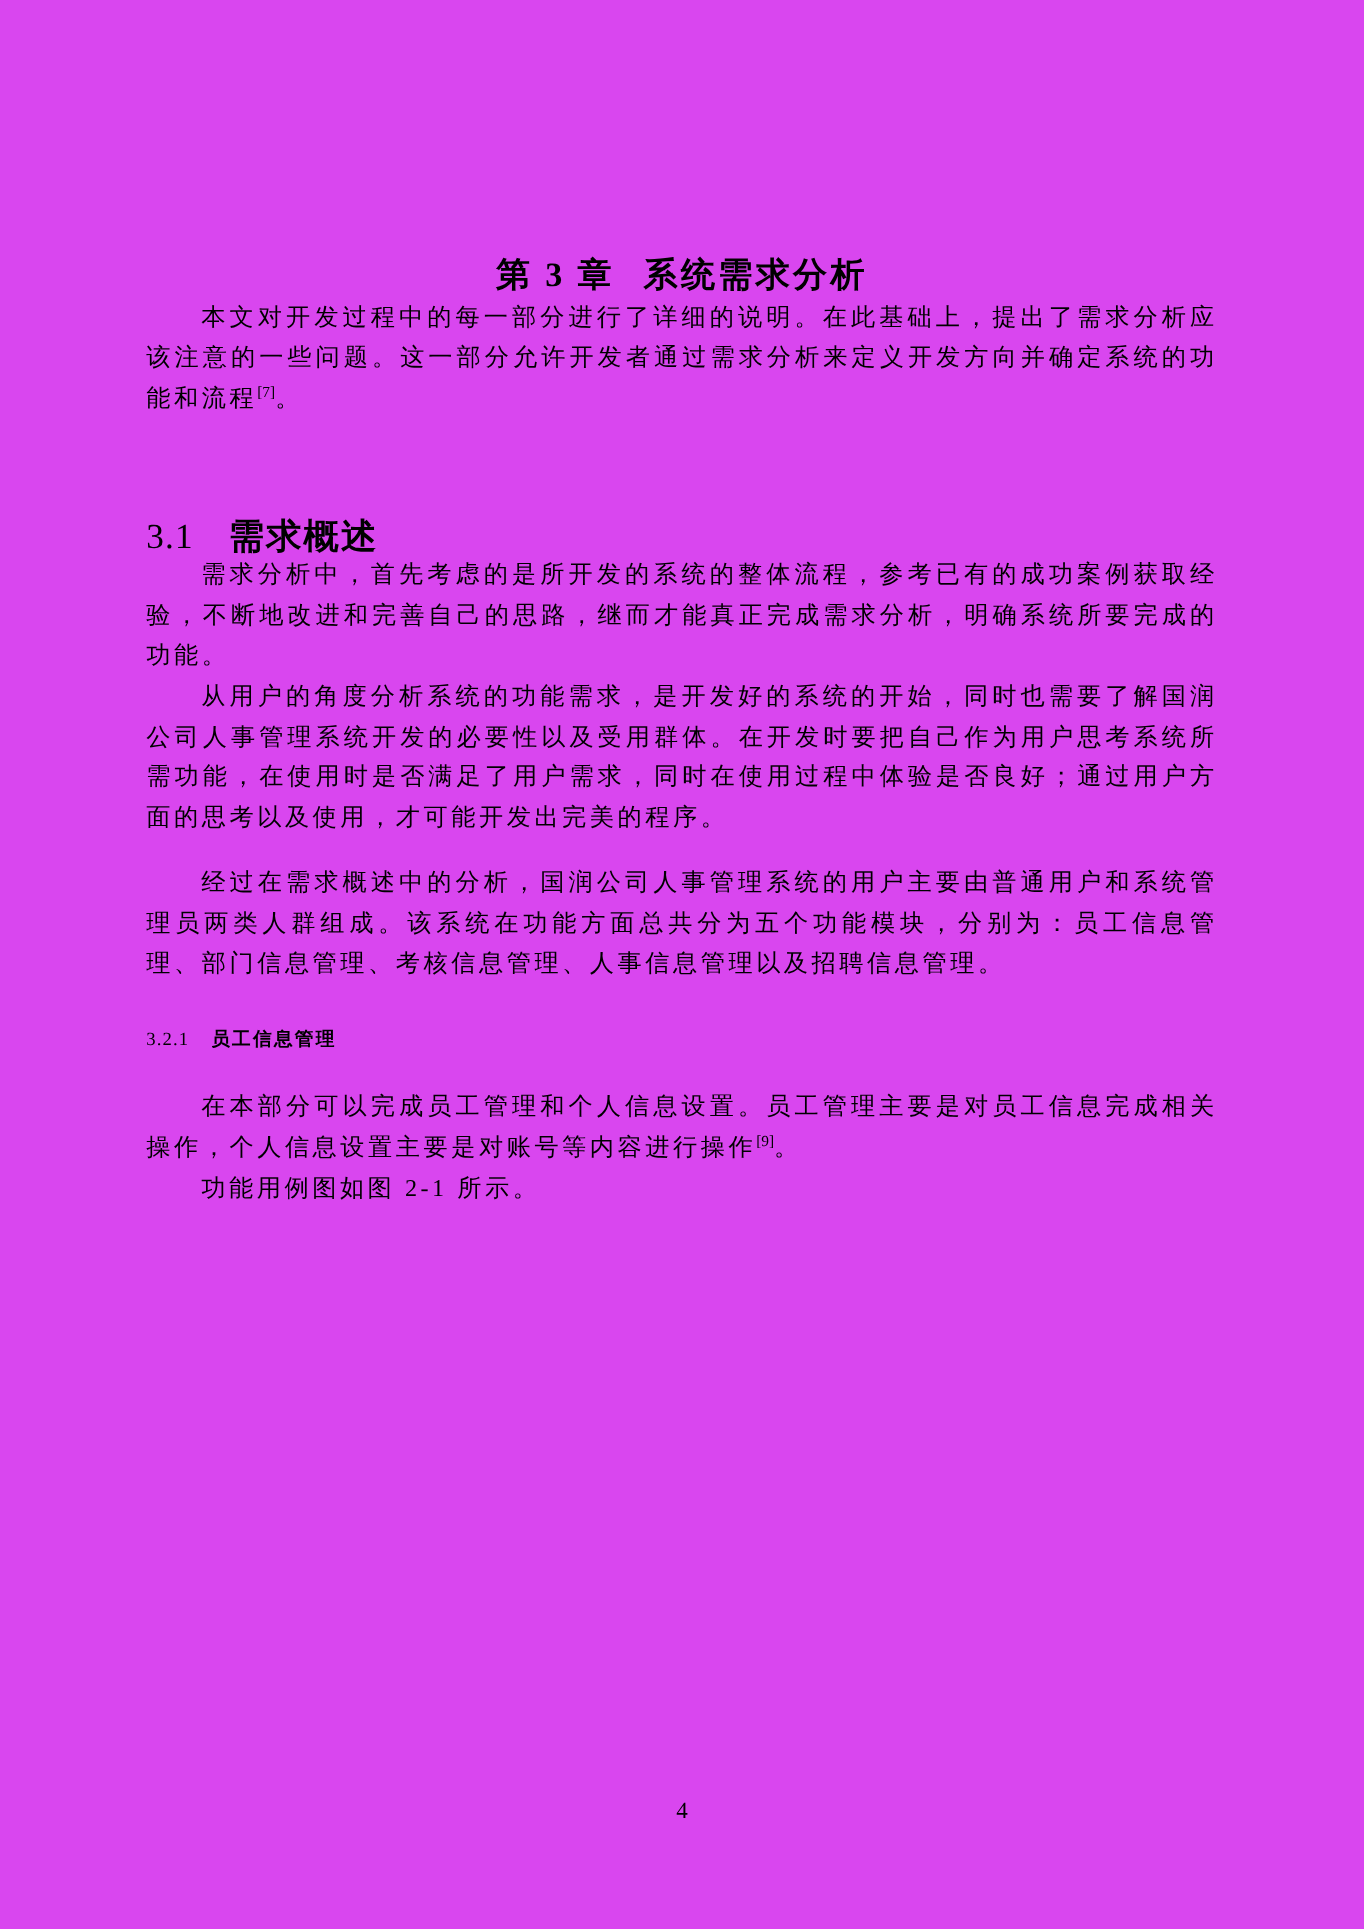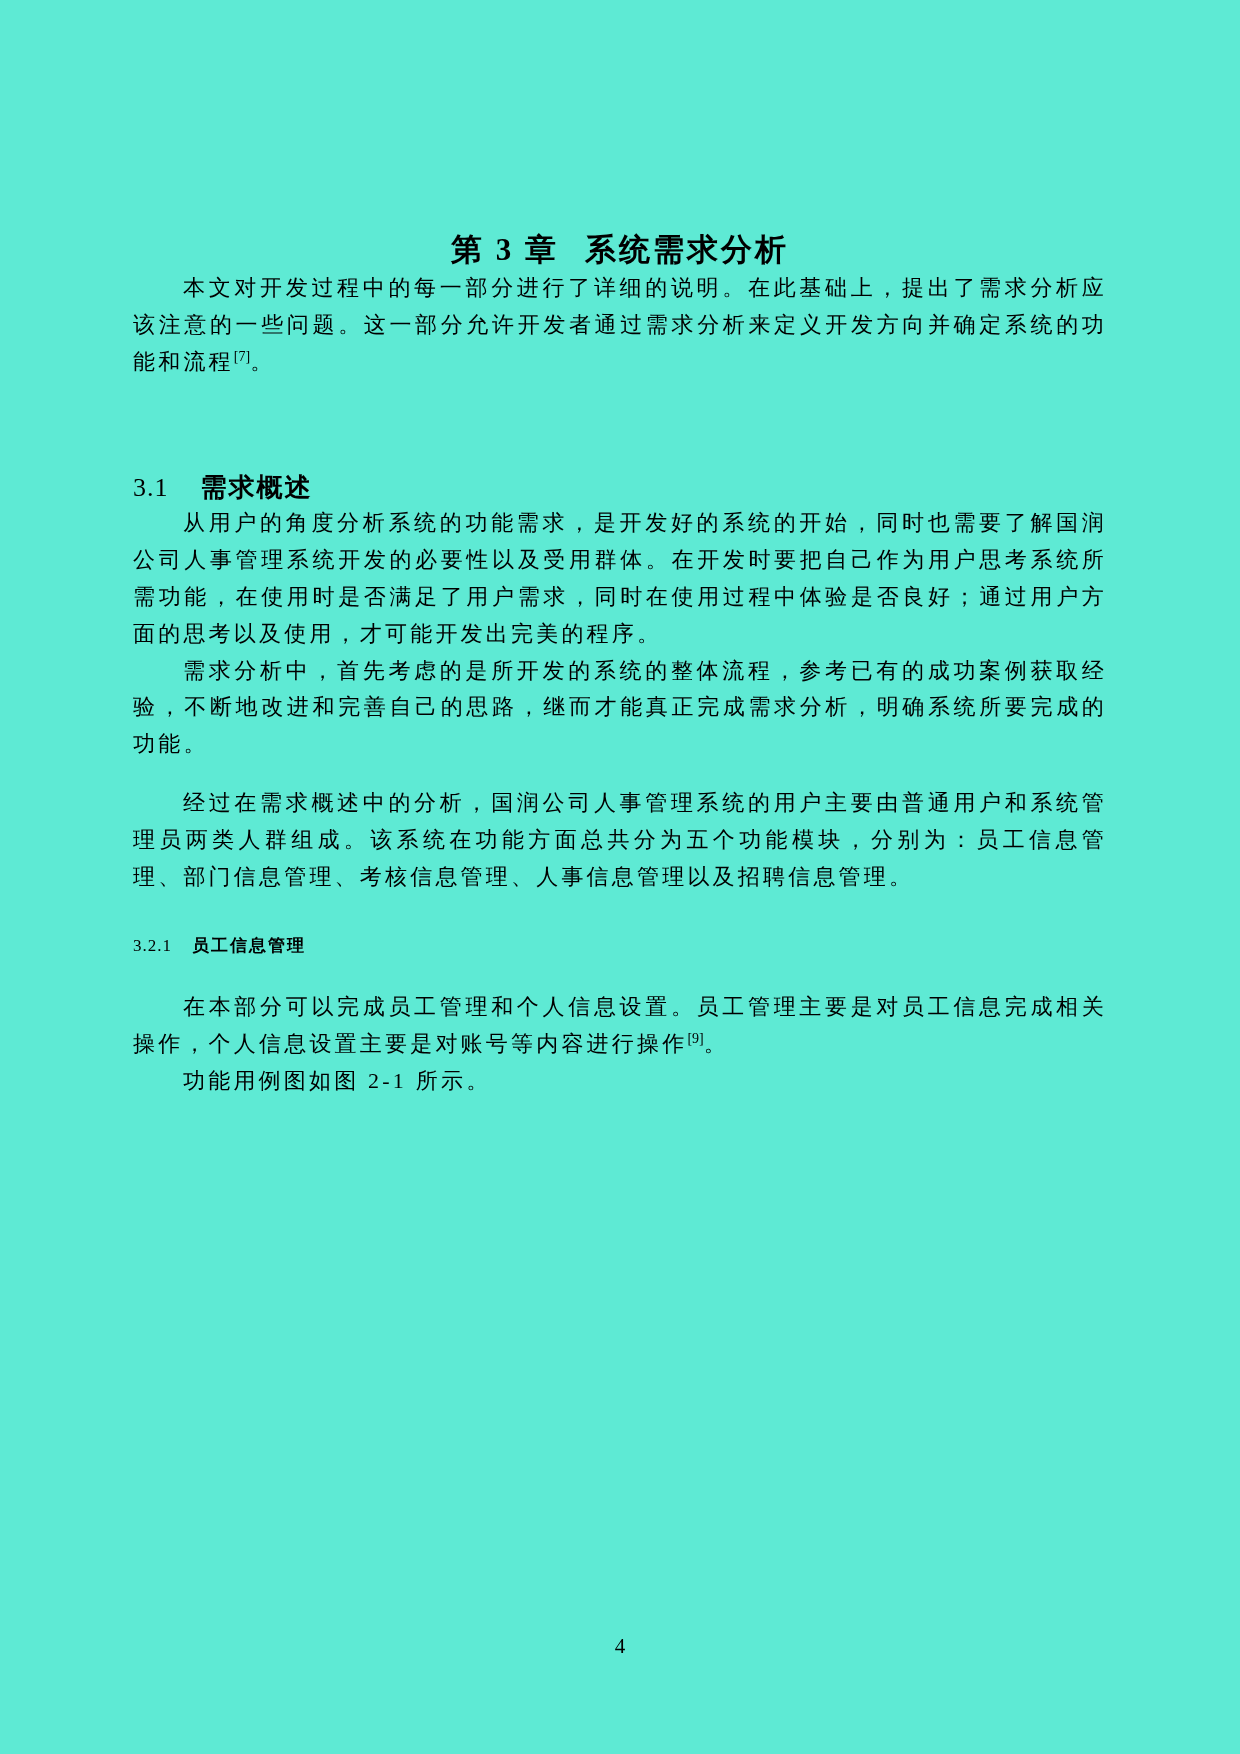--- a/index.html
+++ b/index.html
@@ -1,21 +1,21 @@
 <!DOCTYPE html>
 <html><head>
 <meta charset="utf-8">
 <style>
   html, body { margin: 0; padding: 0; background: #e8e8e8; }
   .page {
     position: relative;
     width: 1240px;
     height: 1754px;
     margin: 0 auto;
-    background: #5eead4;
+    background: #d946ef;
     color: #000000;
     overflow: hidden;
     font-family: "Liberation Serif", serif;
   }
   .content {
     position: absolute;
     left: 133px;
     top: 0;
     width: 974px;
   }
@@ -39,21 +39,21 @@
     letter-spacing: 3.2px;
     text-align: justify;
     text-justify: inter-character;
     text-indent: 50px;
   }
   .intro-p { }
   .sec-h2 {
     margin: 0;
     font-family: "Liberation Sans", sans-serif;
     font-weight: bold;
-    font-size: 26px;
+    font-size: 32px;
     line-height: 34px;
     letter-spacing: 2px;
   }
   .sec-h2 .sec-num,
   .sec-h3 .sec-num {
     font-family: "Liberation Serif", serif;
     font-weight: normal;
     letter-spacing: 1px;
     margin-right: 32px;
   }
@@ -96,23 +96,23 @@
       <span class="title-num">第 3 章</span><span class="title-text">系统需求分析</span>
     </h1>
 
     <p class="body-p intro-p"><span>本文对开发过程中的每一部分进行了详细的说明。在此基础上，提出了需求分析应该注意的一些问题。这一部分允许开发者通过需求分析来定义开发方向并确定系统的功能和流程</span><sup class="ref">[7]</sup><span>。</span></p>
 
     <h2 class="sec-h2 h2-31">
       <span class="sec-num">3.1</span><span>需求概述</span>
     </h2>
 
 
+    <p class="body-p">需求分析中，首先考虑的是所开发的系统的整体流程，参考已有的成功案例获取经验，不断地改进和完善自己的思路，继而才能真正完成需求分析，明确系统所要完成的功能。</p>
+
     <p class="body-p">从用户的角度分析系统的功能需求，是开发好的系统的开始，同时也需要了解国润公司人事管理系统开发的必要性以及受用群体。在开发时要把自己作为用户思考系统所需功能，在使用时是否满足了用户需求，同时在使用过程中体验是否良好；通过用户方面的思考以及使用，才可能开发出完美的程序。</p>
-
-    <p class="body-p">需求分析中，首先考虑的是所开发的系统的整体流程，参考已有的成功案例获取经验，不断地改进和完善自己的思路，继而才能真正完成需求分析，明确系统所要完成的功能。</p>
 
 
     <p class="body-p after-h">经过在需求概述中的分析，国润公司人事管理系统的用户主要由普通用户和系统管理员两类人群组成。该系统在功能方面总共分为五个功能模块，分别为：员工信息管理、部门信息管理、考核信息管理、人事信息管理以及招聘信息管理。</p>
 
     <h3 class="sec-h3">
       <span class="sec-num">3.2.1</span><span>员工信息管理</span>
     </h3>
 
     <p class="body-p after-h3"><span>在本部分可以完成员工管理和个人信息设置。员工管理主要是对员工信息完成相关操作，个人信息设置主要是对账号等内容进行操作</span><sup class="ref">[9]</sup><span>。</span></p>
 

